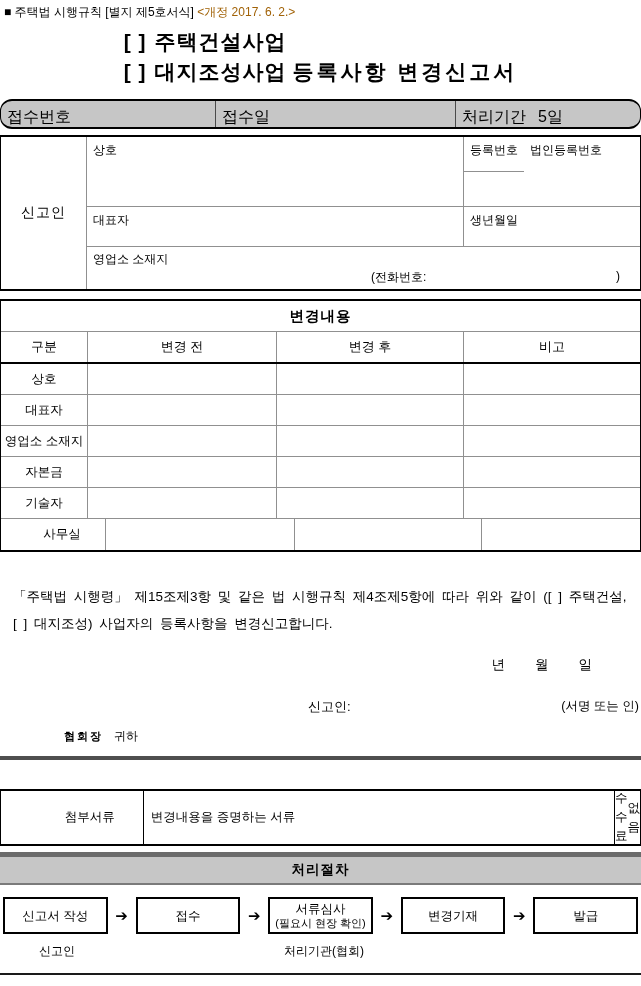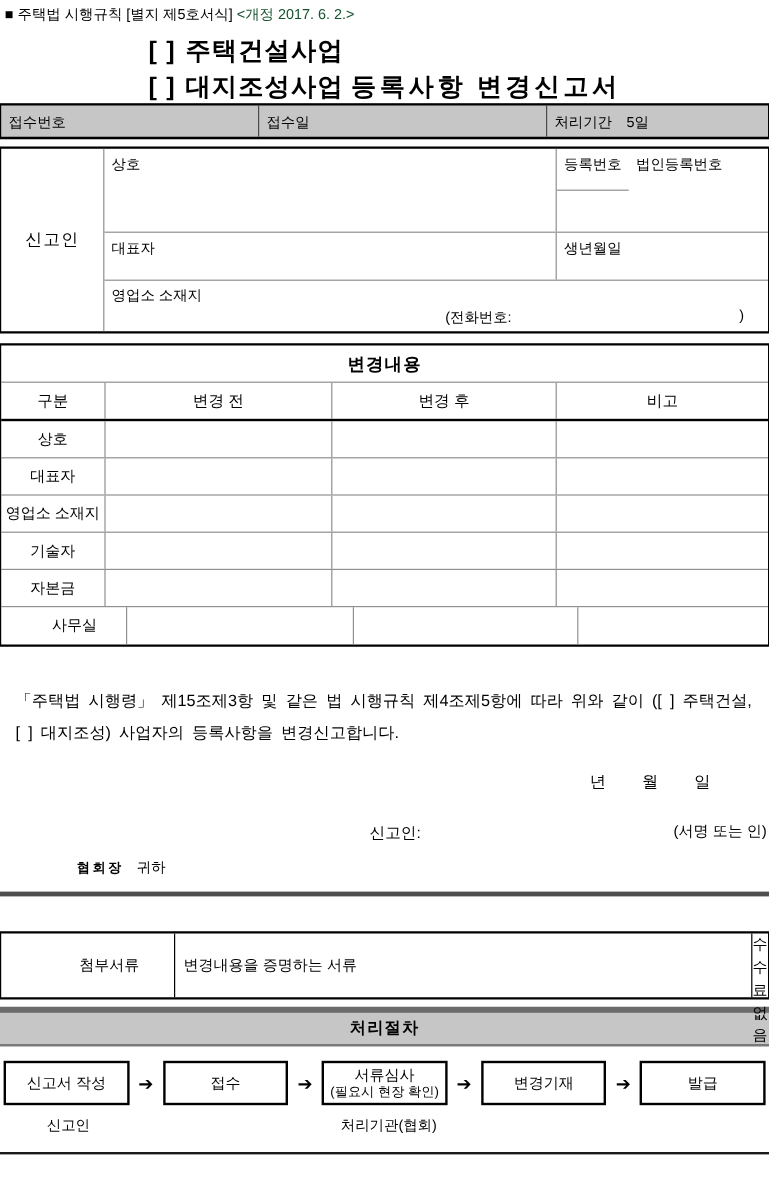--- a/index.html
+++ b/index.html
@@ -6,36 +6,37 @@
   html,body { background:#fff; }
   body {
     width:641px; height:986px;
     font-family:"Liberation Sans","DejaVu Sans",sans-serif;
     color:#000; overflow:hidden; position:relative;
   }
   .page { width:641px; padding:0; }
 
   
   .ref-line { margin:4px 0 0 4px; font-size:12px; letter-spacing:0; }
-  .ref-line .rev { color:#14532d; }
+  .ref-line .rev { color:#a16207; }
 
   
   .title-wrap { display:flex; justify-content:center; align-items:flex-end; gap:6px; margin-top:7px; }
   .biz-types { display:flex; flex-direction:column; gap:2px; }
   .biz-line { font-size:21px; font-weight:bold; letter-spacing:1px; white-space:nowrap; }
   .biz-line .cb { margin-right:8px; }
   .main-title { font-size:21px; font-weight:bold; letter-spacing:3px; white-space:nowrap; }
 
   
   .t-receipt {
-    height:30px; display:flex;
+    margin-top:13px; height:30px; display:flex;
     background:#c6c6c6;
     border-top:2px solid #000; border-bottom:2px solid #000;
     border-left:1px solid #000; border-right:1px solid #000;
-    font-size:12px;
+    font-size:16px;
+    border-radius:12px;
   }
   .t-receipt .cell { padding:6px 6px 0 6px; }
   .t-receipt .c1 { width:214px; }
   .t-receipt .c2 { width:240px; border-left:1px solid #4a4a4a; }
   .t-receipt .c3 { flex:1; border-left:1px solid #4a4a4a; display:flex; gap:12px; }
 
   
   .t-app {
     margin-top:6px; display:flex;
     border-top:2px solid #000; border-bottom:2px solid #000;
@@ -94,21 +95,21 @@
   .t-att {
     margin-top:29px; height:57px; display:flex;
     border-top:2px solid #000; border-bottom:2px solid #000;
     border-left:1px solid #000; border-right:1px solid #000;
     font-size:12.5px;
     padding-left:36px;
   }
   .t-att .a1 { width:108px; display:flex; align-items:center; justify-content:center; }
   .t-att .a2 { width:482px; border-left:1.5px solid #000; border-right:1.5px solid #000;
     display:flex; align-items:center; padding:0 7px; }
-  .t-att .a3 { flex:1; display:flex; flex-direction:column; align-items:center; line-height:19px; }
+  .t-att .a3 { flex:1; display:flex; flex-direction:row; align-items:center; justify-content:center; line-height:19px; }
 
   
   .proc-bar {
     margin-top:6px; height:33px;
     border-top:5px solid #6b6b6b; border-bottom:2px solid #7a7a7a;
     background:#c6c6c6; display:flex; align-items:center; justify-content:center;
     font-size:13.5px; font-weight:bold; letter-spacing:1px;
   }
 
   
@@ -211,27 +212,27 @@
       <div class="cg3"></div>
       <div class="cg4"></div>
     </div>
     <div class="chg-row">
       <div class="cg1">영업소 소재지</div>
       <div class="cg2"></div>
       <div class="cg3"></div>
       <div class="cg4"></div>
     </div>
     <div class="chg-row">
+      <div class="cg1">자본금</div>
+      <div class="cg2"></div>
+      <div class="cg3"></div>
+      <div class="cg4"></div>
+    </div>
+    <div class="chg-row">
       <div class="cg1">기술자</div>
-      <div class="cg2"></div>
-      <div class="cg3"></div>
-      <div class="cg4"></div>
-    </div>
-    <div class="chg-row">
-      <div class="cg1">자본금</div>
       <div class="cg2"></div>
       <div class="cg3"></div>
       <div class="cg4"></div>
     </div>
     <div class="chg-row">
       <div class="cg1">사무실</div>
       <div class="cg2"></div>
       <div class="cg3"></div>
       <div class="cg4"></div>
     </div>

